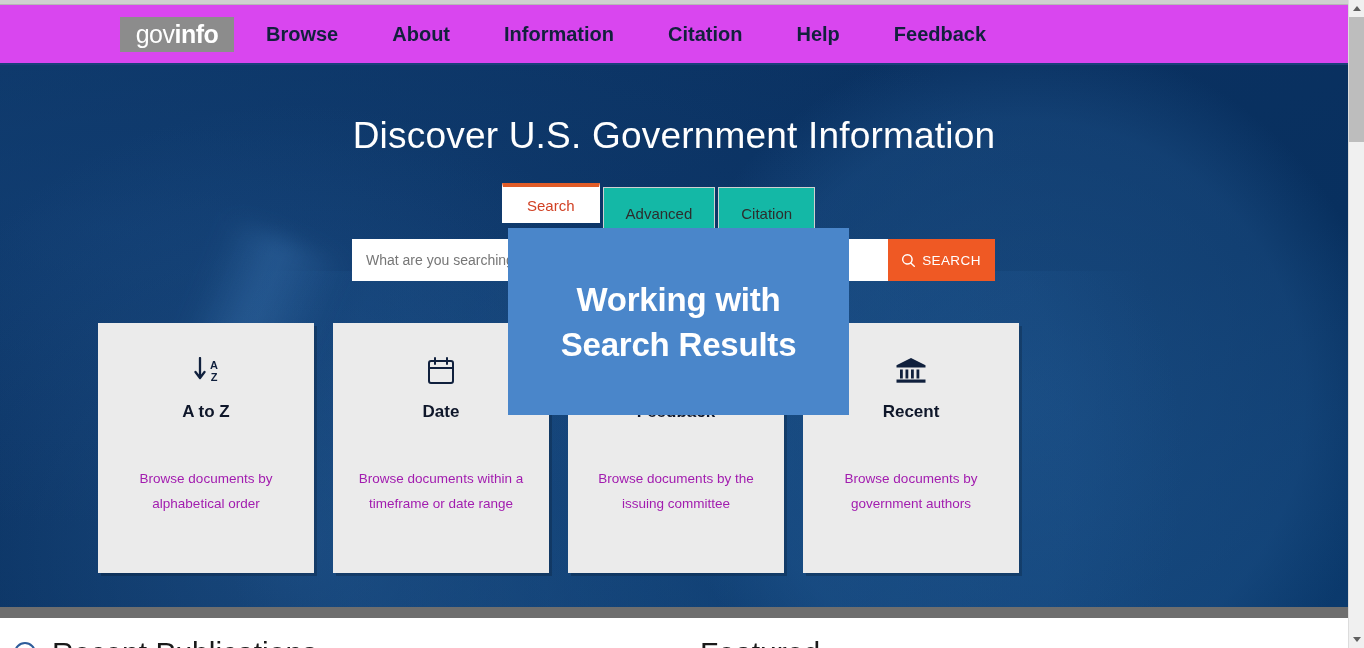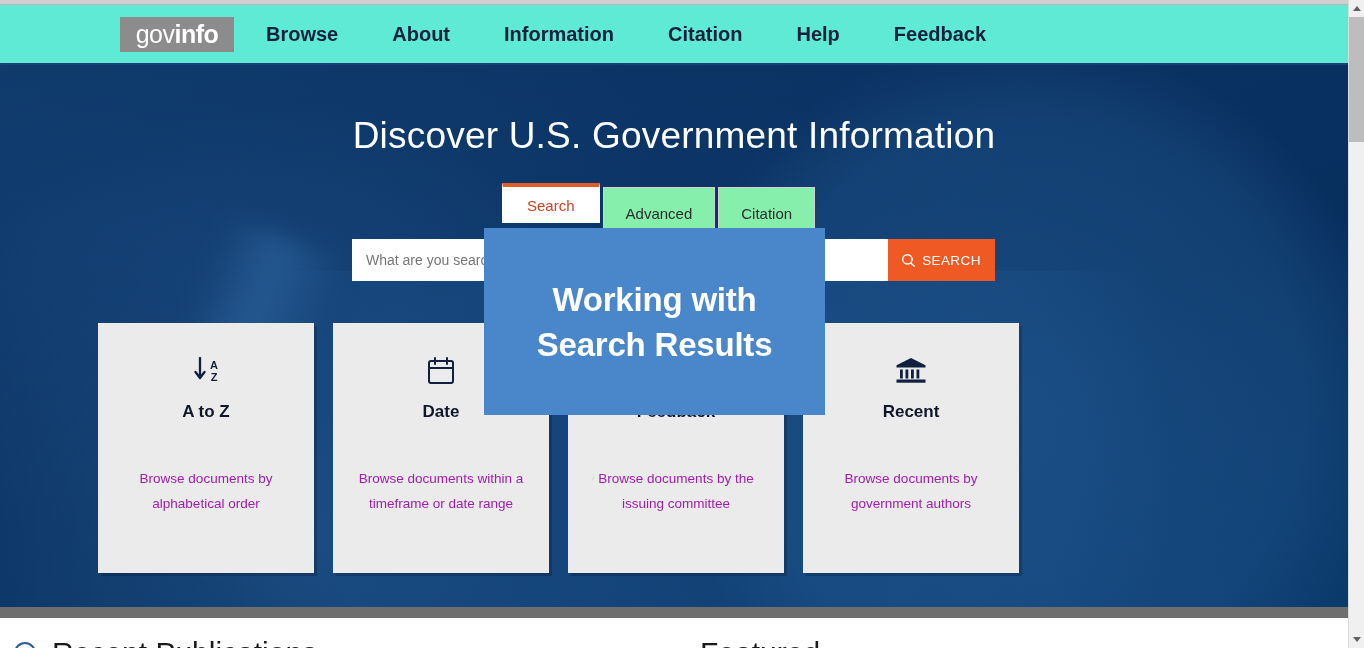--- a/index.html
+++ b/index.html
@@ -37,21 +37,21 @@
     width: 1348px;
     height: 643px;
     background: #ffffff;
     overflow: hidden;
   }
 
   
   .site-header {
     position: relative;
     height: 60px;
-    background: #5eead4;
+    background: #d946ef;
     border-bottom: 2px solid #1b3f7a;
     display: flex;
     align-items: center;
     padding-left: 120px;
   }
 
   .logo {
     width: 114px;
     height: 35px;
     background: #8c8c8c;
@@ -154,21 +154,21 @@
     margin-left: 150px;
   }
   .search-tab {
     height: 52px;
     padding: 0 22px;
     display: flex;
     align-items: center;
     justify-content: center;
     font-size: 15px;
     color: #2d2d2d;
-    background: #86efac;
+    background: #14b8a6;
     border: 1px solid #d0d0d0;
     border-bottom: none;
     margin-right: 3px;
     cursor: pointer;
     white-space: nowrap;
   }
   .search-tab.active {
     background: #ffffff;
     color: #d14124;
     border-top: 4px solid #e05c28;
@@ -315,21 +315,21 @@
     left: 700px;
     font-size: 30px;
     font-weight: 400;
     color: #1a1a1a;
     white-space: nowrap;
   }
 
   
   .callout {
     position: absolute;
-    left: 484px;
+    left: 508px;
     top: 228px;
     width: 341px;
     height: 187px;
     background: #4a86ca;
     z-index: 50;
     display: flex;
     align-items: center;
     justify-content: center;
   }
   .callout-text {

